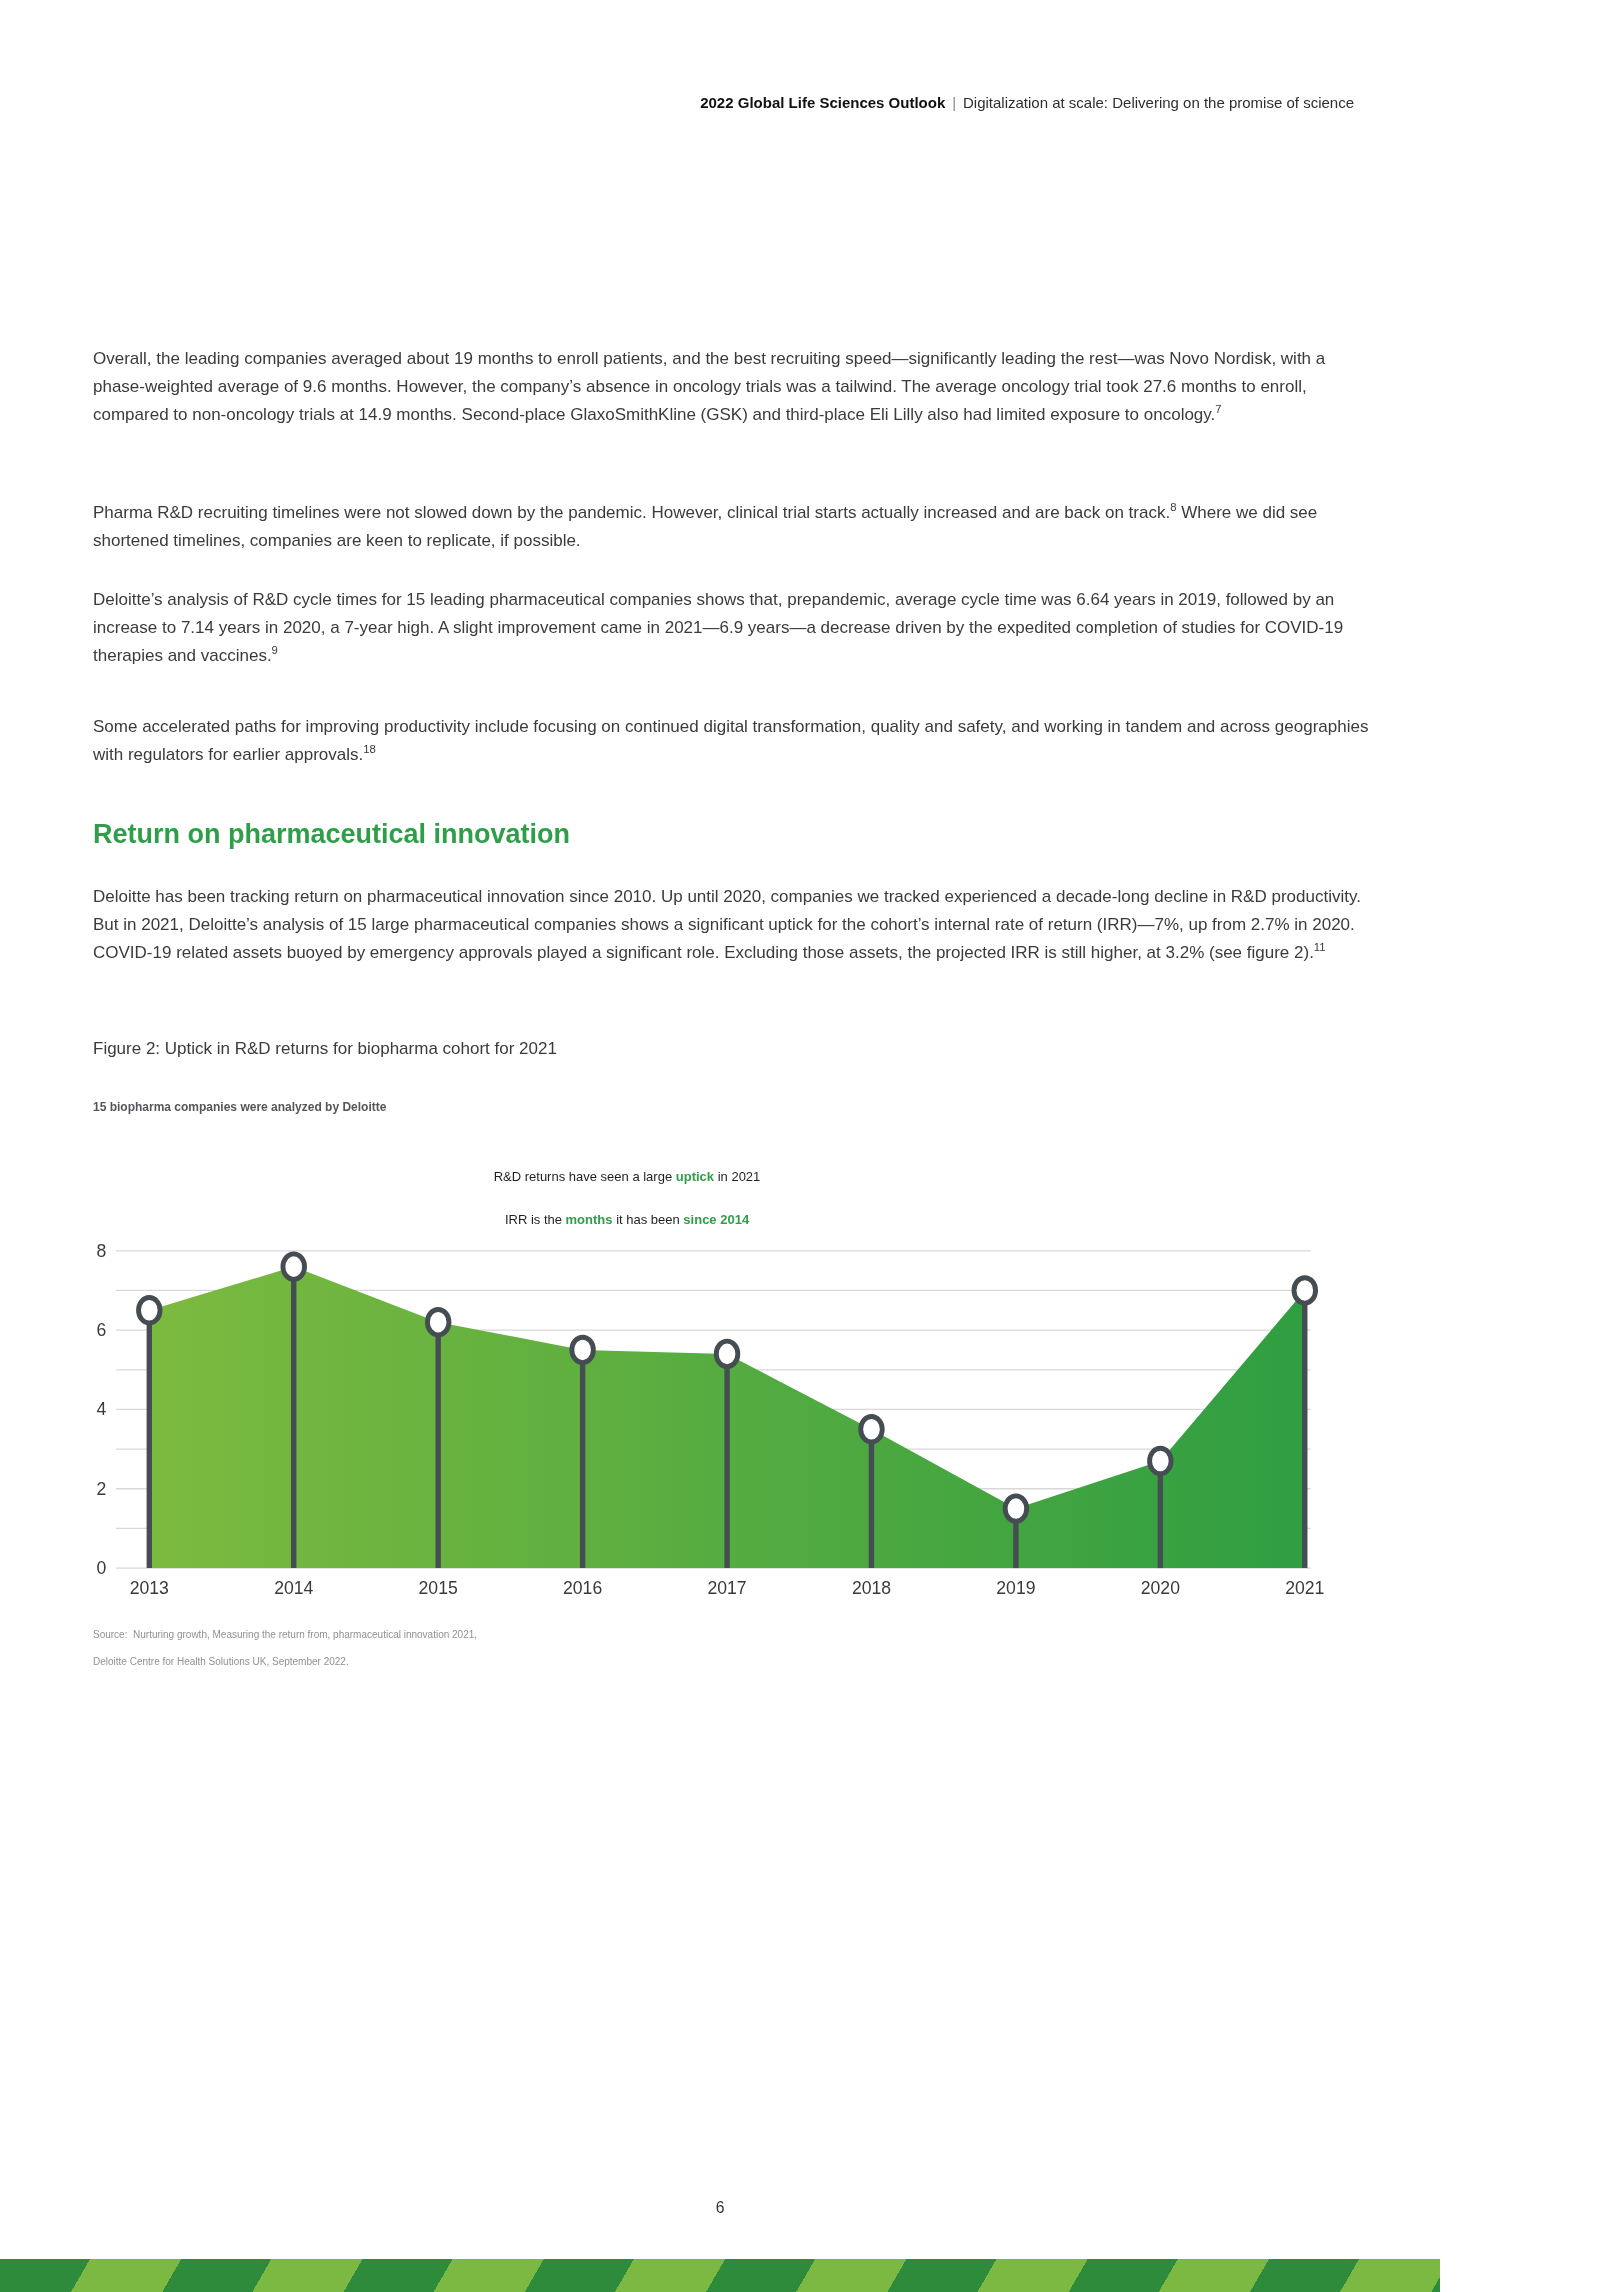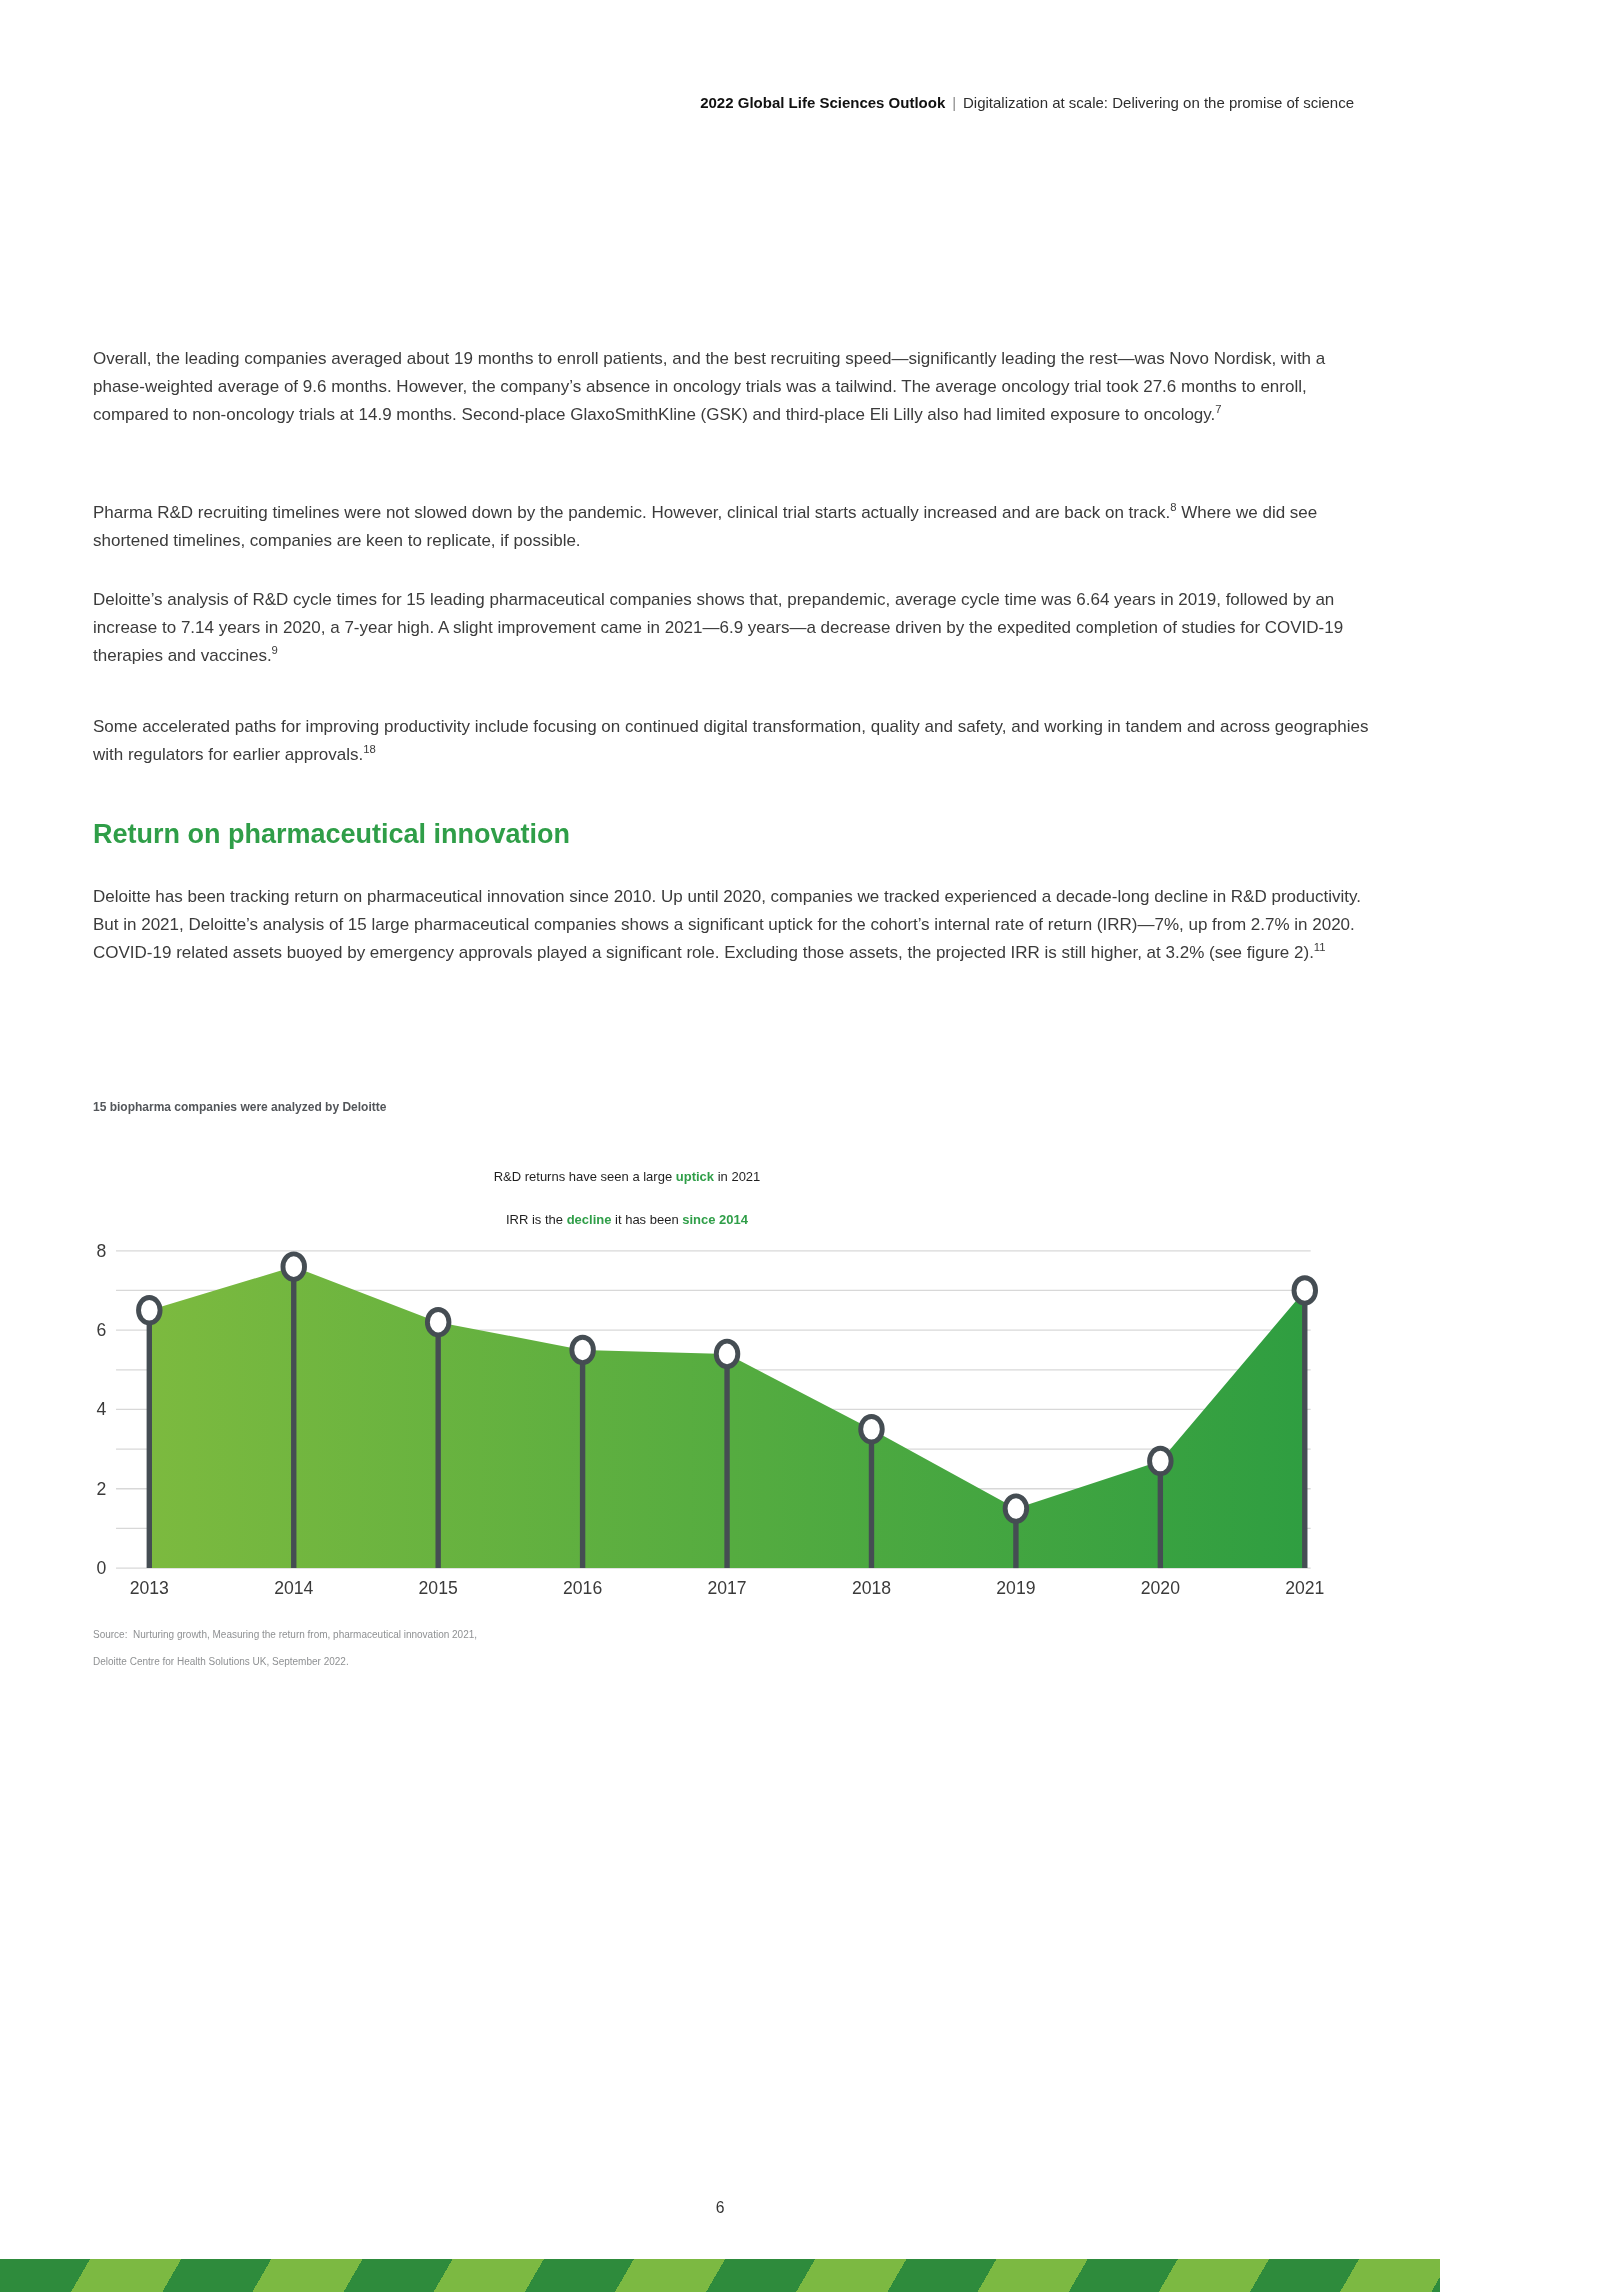--- a/index.html
+++ b/index.html
@@ -71,24 +71,25 @@
 
   <div class="para" style="top:345px"><span>Overall, the leading companies averaged about 19 months to enroll patients, and the best recruiting speed—significantly leading the rest—was Novo Nordisk, with a phase-weighted average of 9.6 months. However, the company’s absence in oncology trials was a tailwind. The average oncology trial took 27.6 months to enroll, compared to non-oncology trials at 14.9 months. Second-place GlaxoSmithKline (GSK) and third-place Eli Lilly also had limited exposure to oncology.</span><span class="sup">7</span></div>
   <div class="para" style="top:499px"><span>Pharma R&amp;D recruiting timelines were not slowed down by the pandemic. However, clinical trial starts actually increased and are back on track.</span><span class="sup">8</span><span> Where we did see shortened timelines, companies are keen to replicate, if possible.</span></div>
   <div class="para" style="top:586px"><span>Deloitte’s analysis of R&amp;D cycle times for 15 leading pharmaceutical companies shows that, prepandemic, average cycle time was 6.64 years in 2019, followed by an increase to 7.14 years in 2020, a 7-year high. A slight improvement came in 2021—6.9 years—a decrease driven by the expedited completion of studies for COVID-19 therapies and vaccines.</span><span class="sup">9</span></div>
   <div class="para" style="top:713px"><span>Some accelerated paths for improving productivity include focusing on continued digital transformation, quality and safety, and working in tandem and across geographies with regulators for earlier approvals.</span><span class="sup">18</span></div>
 
   <div class="h2" style="top:819px">Return on pharmaceutical innovation</div>
 
   <div class="para" style="top:883px"><span>Deloitte has been tracking return on pharmaceutical innovation since 2010. Up until 2020, companies we tracked experienced a decade-long decline in R&amp;D productivity. But in 2021, Deloitte’s analysis of 15 large pharmaceutical companies shows a significant uptick for the cohort’s internal rate of return (IRR)—7%, up from 2.7% in 2020. COVID-19 related assets buoyed by emergency approvals played a significant role. Excluding those assets, the projected IRR is still higher, at 3.2% (see figure 2).</span><span class="sup">11</span></div>
 
+  <div class="figcap" style="top:1039px">Figure 2: Uptick in R&amp;D returns for biopharma cohort for 2021</div>
   <div class="figsub" style="top:1100px">15 biopharma companies were analyzed by Deloitte</div>
 
   <div class="chart-title" style="top:1164px"><span>R&amp;D returns have seen a large </span><span class="em">uptick</span><span> in 2021</span></div>
-  <div class="chart-title" style="top:1207px"><span>IRR is the </span><span class="em">decline</span><span> it has been </span><span class="em">since 2014</span></div>
+  <div class="chart-title" style="top:1207px"><span>IRR is the </span><span class="em">months</span><span> it has been </span><span class="em">since 2014</span></div>
 
   <div class="chart-wrap">
     <svg width="1255" height="377" viewBox="0 0 1280 385">
         <defs>
           <linearGradient id="areaGrad" x1="0" y1="0" x2="1" y2="0">
             <stop offset="0" stop-color="#7CBA3F"></stop>
             <stop offset="1" stop-color="#2F9E41"></stop>
           </linearGradient>
         </defs>
         <g>

